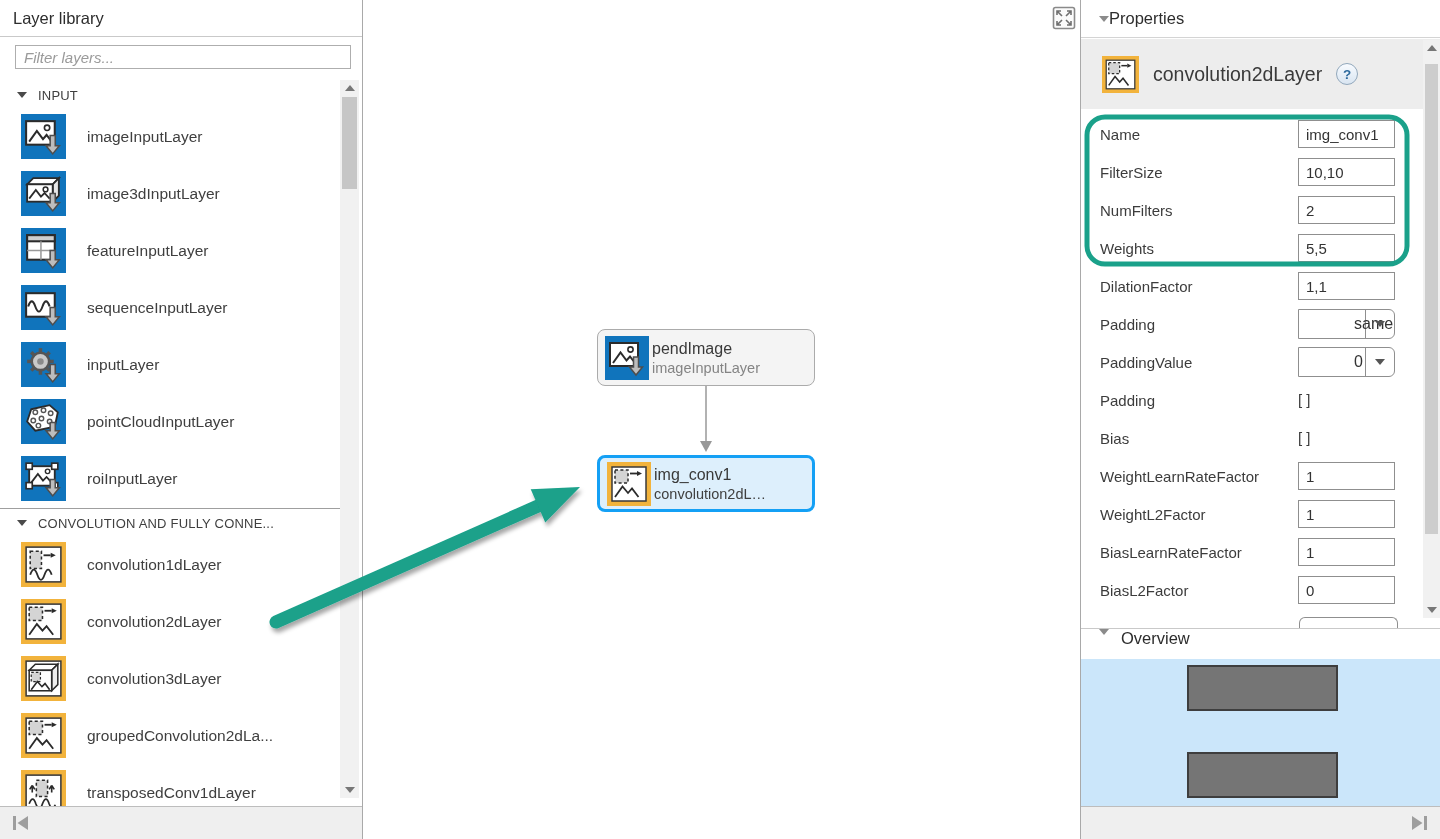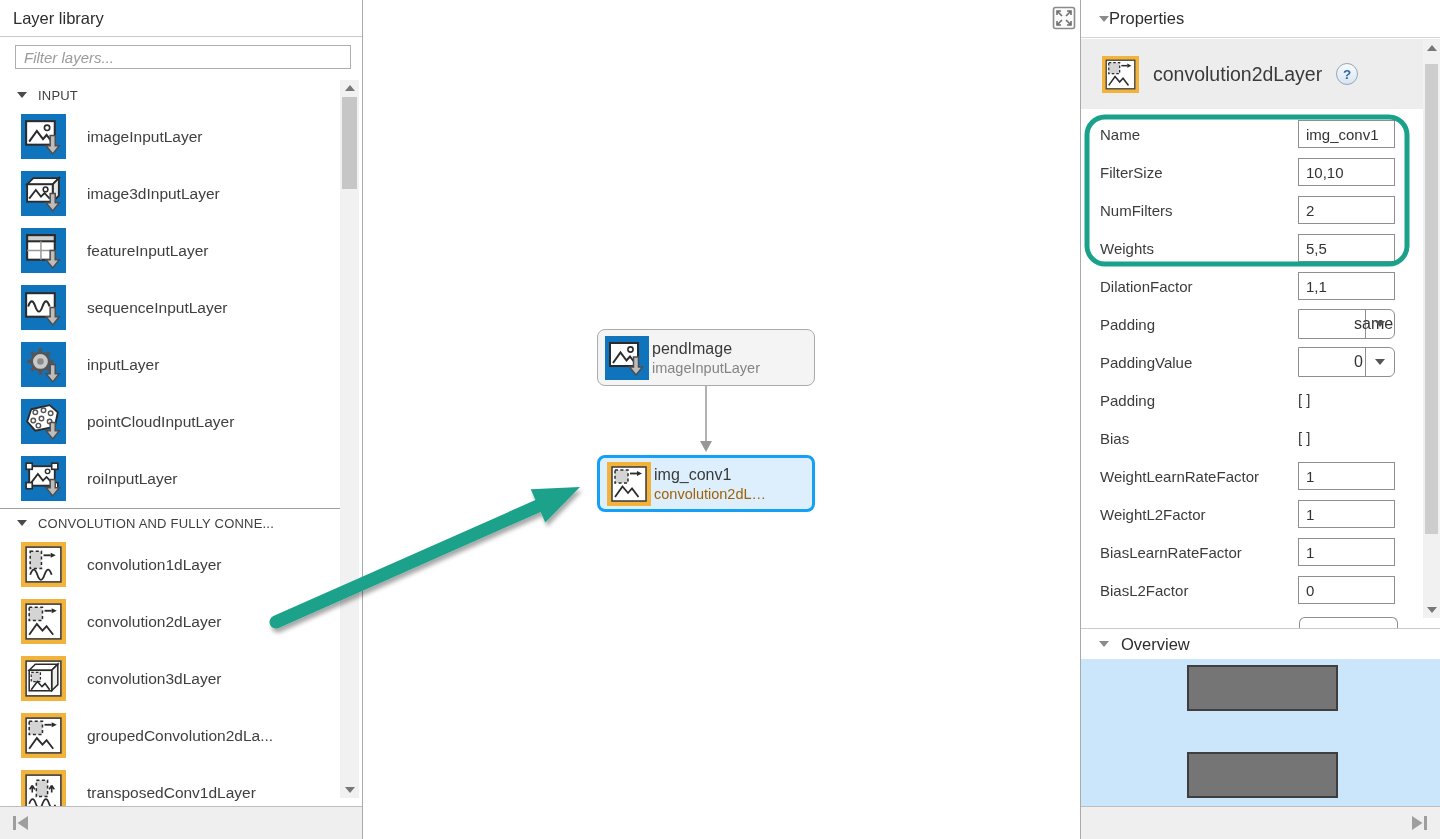--- a/index.html
+++ b/index.html
@@ -47,21 +47,21 @@
   .expand-btn{position:absolute;top:6px;right:4px;width:24px;height:24px;cursor:pointer;}
   #edge-svg{position:absolute;left:0;top:0;}
   .node{position:absolute;width:218px;height:57px;border-radius:8px;display:flex;
         align-items:center;box-sizing:border-box;cursor:pointer;}
   .node .nicon{width:44px;height:44px;margin-left:7px;flex:0 0 44px;}
   .node .ntext{margin-left:3px;display:flex;flex-direction:column;min-width:0;}
   .node .ntitle{font-size:16px;color:#3a3a3a;line-height:20px;white-space:nowrap;}
   .node .nsub{font-size:14.5px;color:#848484;line-height:18px;white-space:nowrap;}
   #node-pendimage{left:234px;top:329px;background:#f4f4f4;border:1.5px solid #ababab;}
   #node-imgconv{left:234px;top:455px;background:#ddeffc;border:3px solid #14a0f5;}
-  #node-imgconv .nsub{color:#a16207;}
+  #node-imgconv .nsub{color:#404040;}
 
   
   #props{position:absolute;left:1081px;top:0;width:359px;height:839px;background:#fff;}
   .props-header{position:absolute;top:0;left:0;height:38px;width:100%;box-sizing:border-box;
                 display:flex;align-items:center;padding-left:18px;background:#fff;
                 border-bottom:1px solid #d4d4d4;font-size:16.5px;color:#2d2d2d;}
   .layer-title{position:absolute;top:39px;left:0;height:70px;width:100%;background:#ededed;
                display:flex;align-items:center;}
   .layer-title .ticon{width:37px;height:37px;margin-left:21px;flex:0 0 37px;}
   .layer-title .tname{margin-left:14px;font-size:19.5px;color:#3a3a3a;}
@@ -77,21 +77,21 @@
   .fdrop{width:97px;height:30px;box-sizing:border-box;border:1px solid #8f8f8f;
          border-radius:0 6px 6px 0;display:flex;background:#fff;cursor:pointer;padding-left:48px;}
   .fdrop .dval{flex:1;display:flex;align-items:center;padding-left:7px;font-size:16px;color:#333;
                border-right:1px solid #8f8f8f;min-width:0;}
   .fdrop .dbtn{width:28px;display:flex;align-items:center;justify-content:center;}
   .fstatic{font-size:15px;color:#3c3c3c;}
   .partial-drop{position:absolute;top:617px;left:218px;width:97px;height:12px;background:#fff;
                 border:1px solid #8f8f8f;border-bottom:none;border-radius:6px 6px 0 0;}
   .props-divider{position:absolute;top:628px;left:0;width:100%;height:1px;background:#c9c9c9;}
   .overview-header{position:absolute;top:629px;left:0;height:30px;width:100%;box-sizing:border-box;
-                   display:flex;align-items:center;padding-left:18px;gap:12px;background:#fff;
+                   display:flex;align-items:flex-start;padding-left:18px;gap:12px;background:#fff;
                    font-size:16.5px;color:#2d2d2d;}
   .minimap{position:absolute;top:659px;left:0;width:100%;height:147px;background:#cbe6fa;}
   .mini-node{position:absolute;left:106px;width:151px;height:46px;background:#757575;
              border:2px solid #3e3e3e;box-sizing:border-box;}
   .props-scroll{position:absolute;left:342px;top:40px;width:17px;height:578px;background:#f1f1f1;}
   .props-thumb{position:absolute;left:2px;top:24px;width:13px;height:470px;background:#cdcdcd;}
   #props .bottom-bar{bottom:0;}
 
   
   #overlay{position:absolute;left:0;top:0;width:1440px;height:839px;pointer-events:none;z-index:60;}

